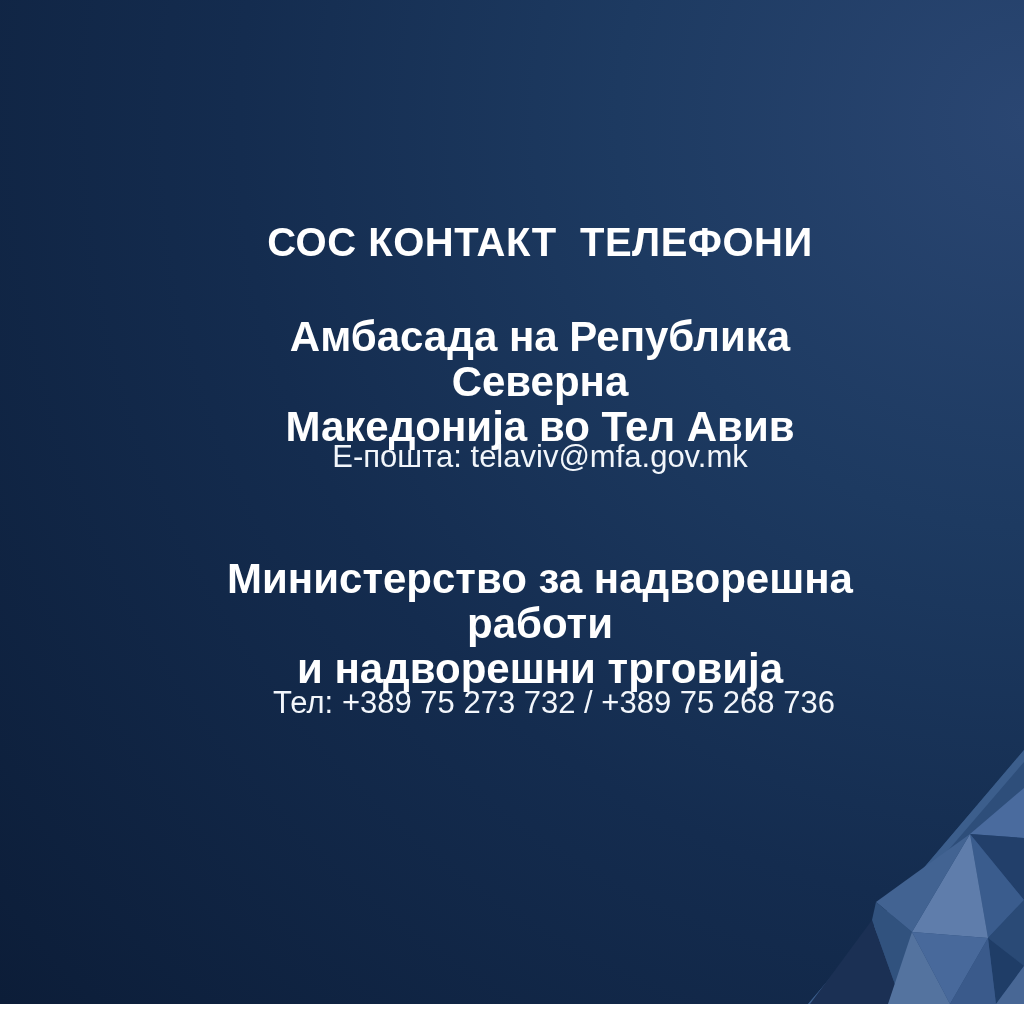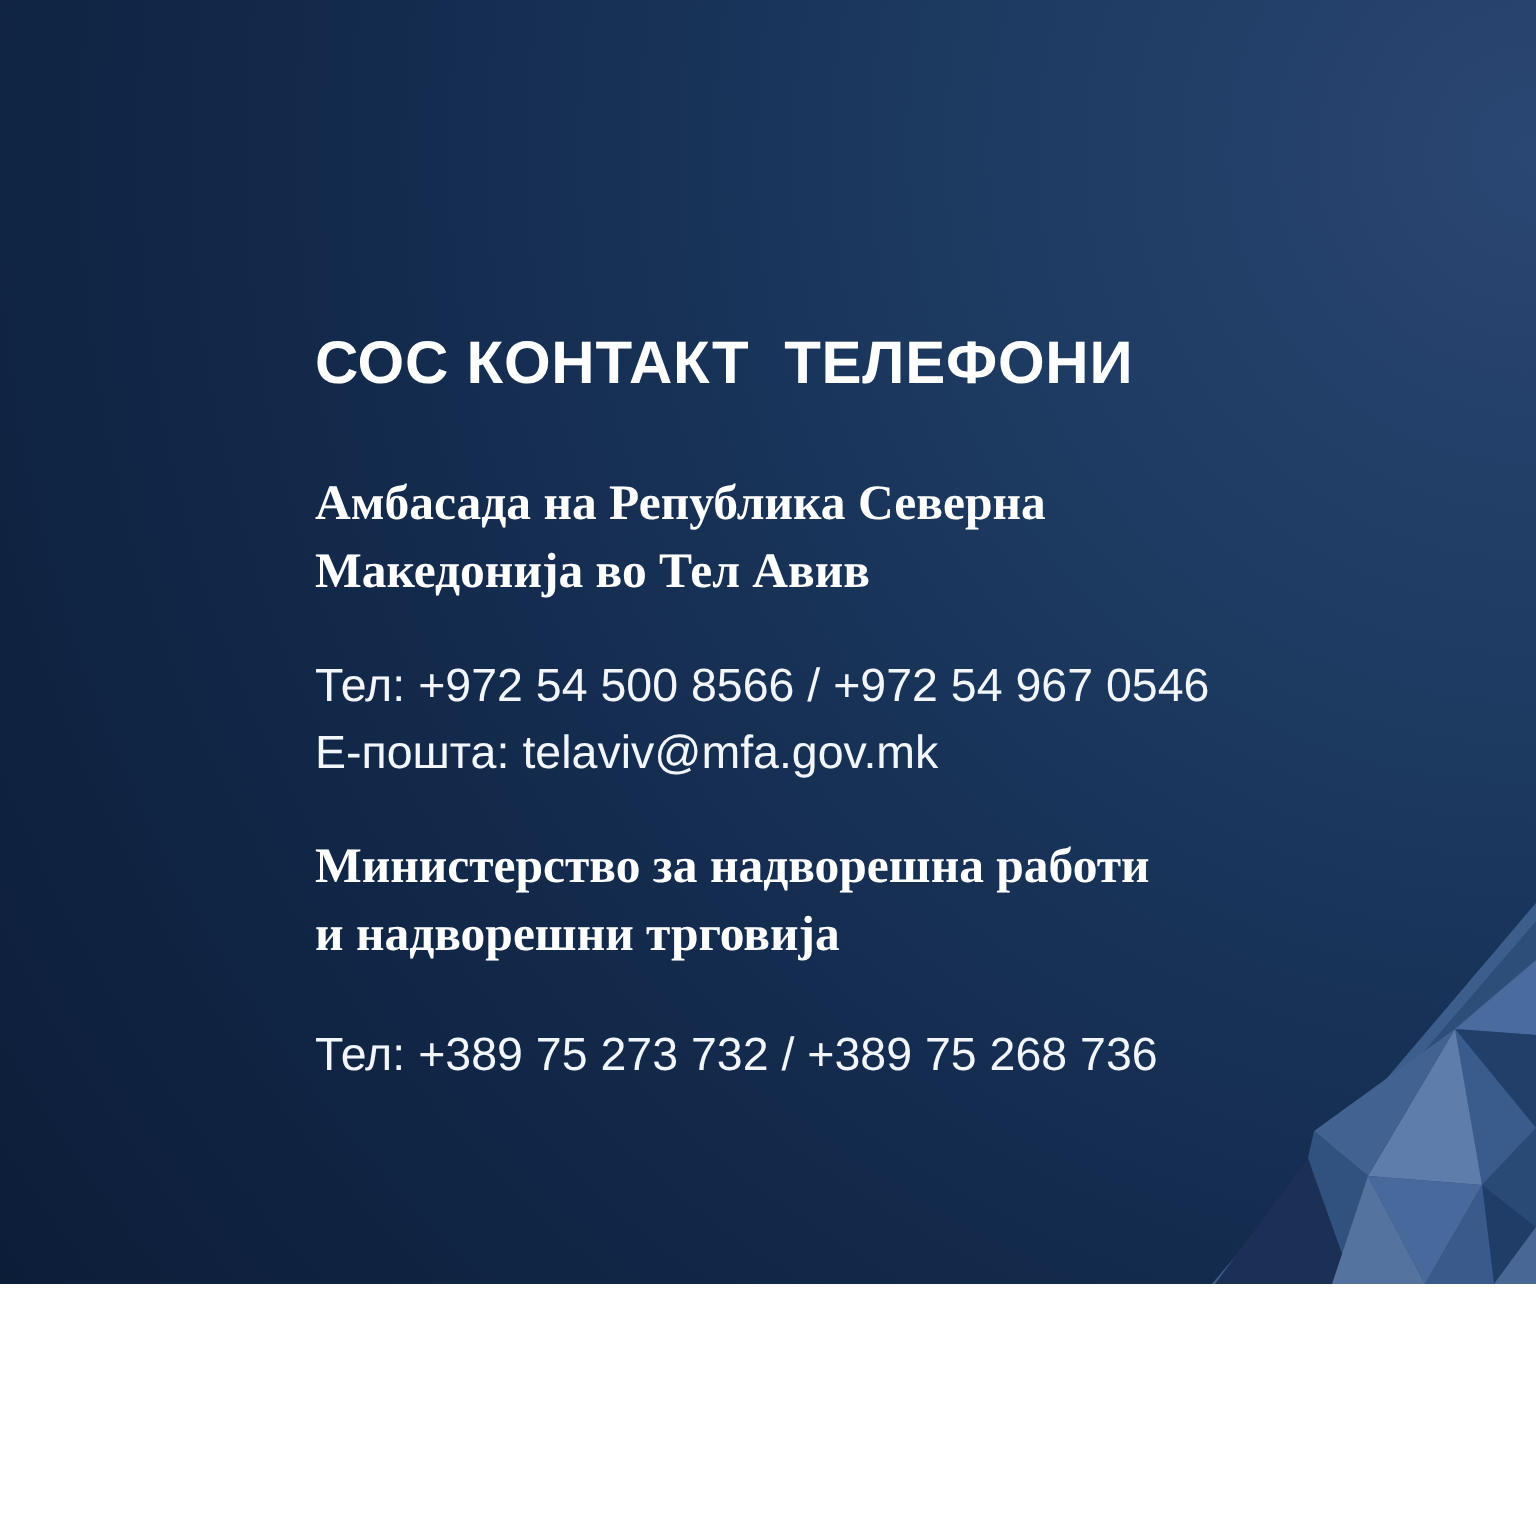--- a/index.html
+++ b/index.html
@@ -2,57 +2,57 @@
 <html><head>
 <meta charset="utf-8">
 <style>
   html, body {
     margin: 0;
     padding: 0;
   }
   .canvas {
     position: relative;
     width: 1024px;
-    height: 856px;
+    height: 1004px;
     overflow: hidden;
     background: radial-gradient(circle at 100% 12%,
       #2a4672 0%, #1d3a61 30%, #142c4f 58%, #0c1d38 100%);
     font-family: "Liberation Sans", "DejaVu Sans", sans-serif;
+    text-align: center;
   }
   .content {
     position: absolute;
     left: 210px;
     width: 660px;
   }
   .poster-title {
     top: 218px;
     font-size: 40px;
     line-height: 48px;
     font-weight: 800;
     color: #ffffff;
     letter-spacing: 0.5px;
     white-space: pre-wrap;
   }
   .section-heading {
-    font-size: 33px;
+    font-size: 42px;
     line-height: 45px;
     font-weight: 700;
     color: #ffffff;
-    font-family: Liberation Serif, serif;
   }
   .heading-1 { top: 314px; }
   .heading-2 { top: 556px; }
   .contact-block {
     font-size: 31px;
     line-height: 45px;
     font-weight: 400;
     color: #f2f6fb;
   }
   .contact-1 { top: 434px; }
-  .contact-2 { top: 680px; }
+  .contact-2 { top: 680px; margin-left: 14px; }
   .heading-line { display: block; }
   .contact-line { display: block; white-space: nowrap; }
   .field-label { margin-right: 0.28em; }
   .corner-decoration {
     position: absolute;
     right: 0;
     bottom: 0;
     width: 300px;
     height: 300px;
     display: block;
@@ -64,23 +64,20 @@
 <div class="canvas">
 
   <h1 class="content poster-title" style="margin:0; position:absolute;">СОС КОНТАКТ  ТЕЛЕФОНИ</h1>
 
   <h2 class="content section-heading heading-1" style="margin:0; position:absolute;">
     <span class="heading-line">Амбасада на Република Северна</span>
     <span class="heading-line">Македонија во Тел Авив</span>
   </h2>
 
   <div class="content contact-block contact-1" style="position:absolute;">
-    <span class="contact-line">
-      <span class="field-label">Тел:</span><span>+972 54 500 8566 / +972 54 967 0546</span>
-    </span>
     <span class="contact-line">
       <span class="field-label">Е-пошта:</span><span>telaviv@mfa.gov.mk</span>
     </span>
   </div>
 
   <h2 class="content section-heading heading-2" style="margin:0; position:absolute;">
     <span class="heading-line">Министерство за надворешна работи</span>
     <span class="heading-line">и надворешни трговија</span>
   </h2>
 

